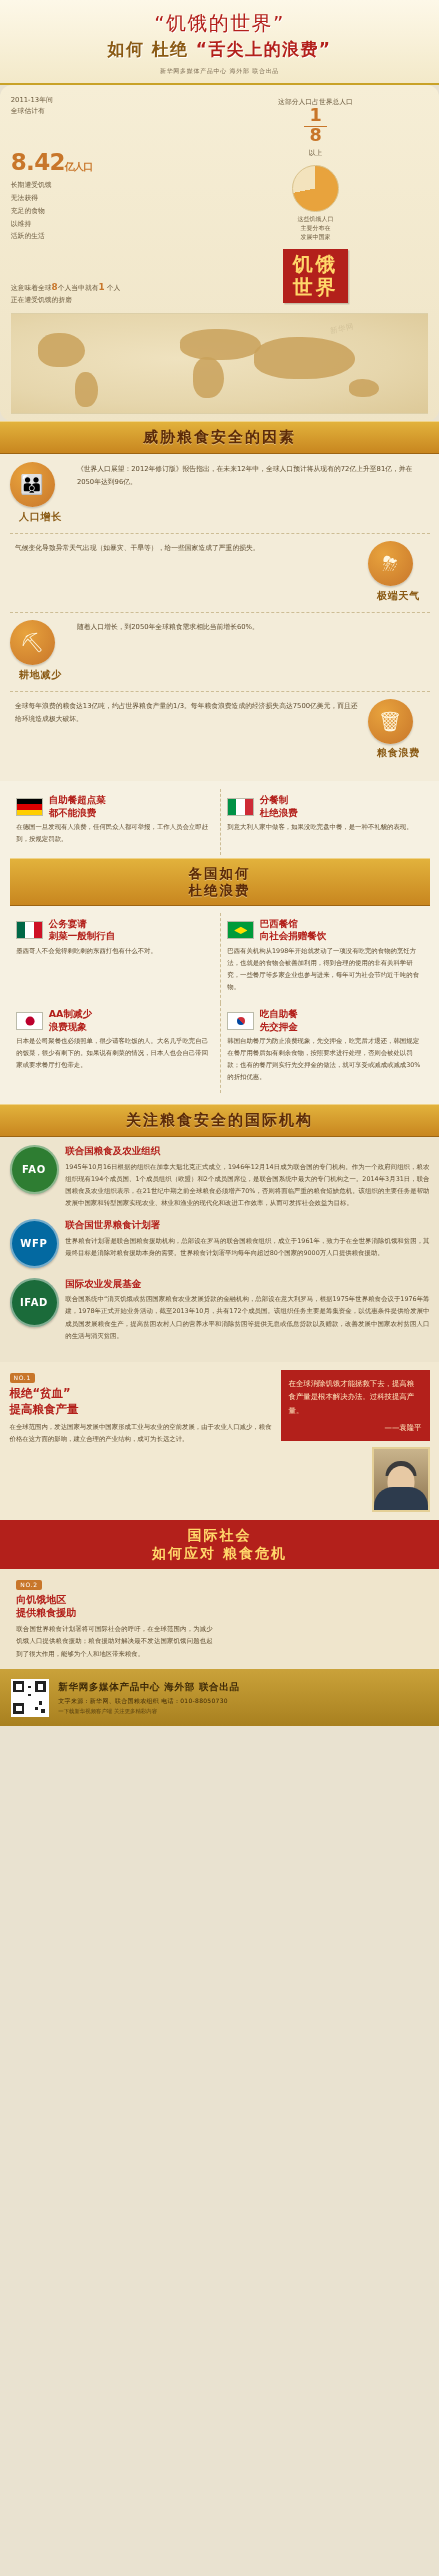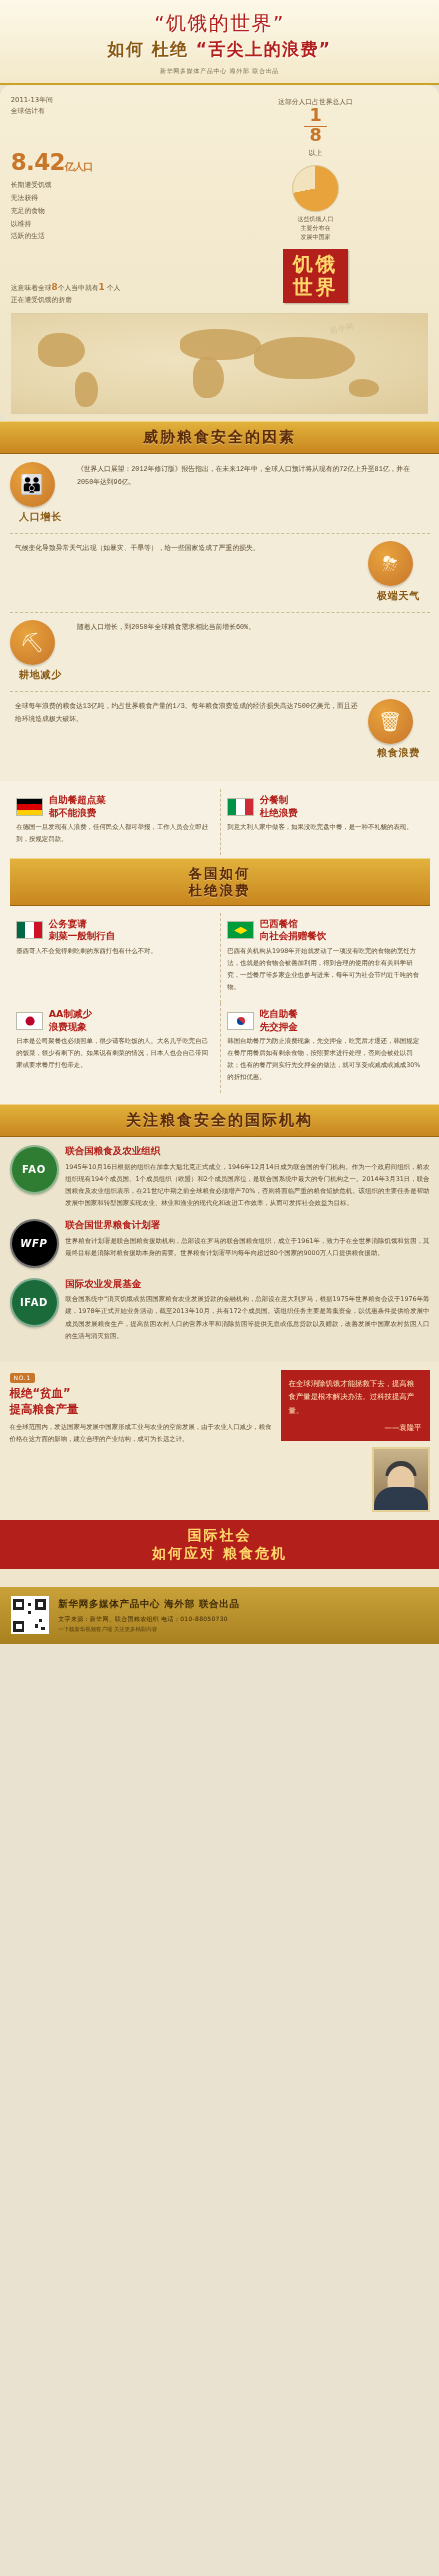--- a/index.html
+++ b/index.html
@@ -105,21 +105,21 @@
     width:45px;height:45px;border-radius:50%;
     background: radial-gradient(circle at 35% 30%, #e8a33d, #c8762a);
     flex:0 0 45px; display:flex;align-items:center;justify-content:center;
     color:#fff7e0; font-size:19px; box-shadow: 0 1.4px 2px rgba(0,0,0,.18);
   }
   .factor-label {
     font-size:10px; font-weight:bold; color:#8a5a14; text-align:center;
     margin-top:2.7px; letter-spacing:0.7px;
   }
   .icon-col { width: 62px; flex:0 0 62px; text-align:center; }
-  .factor-body { flex:1; font-size:6.8px; line-height:1.85; color:#5e4c30; padding:1.4px 5.4px;font-family:Liberation Mono, monospace; }
+  .factor-body { flex:1; font-size:6.8px; line-height:1.85; color:#5e4c30; padding:1.4px 5.4px; }
   .divider-dash { border-top:0.7px dashed #cdbd95; margin:6.8px 0; }
 
   
   .sec-countries { background:#f6f1e2; padding:8px 9.5px 10.8px; }
   .cgrid { display:flex; flex-wrap:wrap; }
   .ccell { width:50%; padding:5.4px 6.8px 9.5px; }
   .ccell .chead { display:flex; align-items:center; margin-bottom:3.4px; }
   .flag { width:27px; height:18px; flex:0 0 27px; border:0.7px solid #bba; margin-right:5.4px; }
   .ctitle { font-size:9.5px; font-weight:bold; color:#b3201b; line-height:1.3; }
   .ctext { font-size:6.4px; line-height:1.85; color:#5e4c30; }
@@ -145,21 +145,21 @@
   .sec-orgs { background:#ede4cd; padding:8px 9.5px 10.8px; }
   .org { display:flex; margin-bottom:9.5px; align-items:flex-start; }
   .org-badge {
     width:49px;height:49px;flex:0 0 49px;border-radius:50%;
     display:flex;align-items:center;justify-content:center;
     color:#fff; font-weight:bold; font-size:10px; letter-spacing:0.7px;
     box-shadow:0 1.4px 2px rgba(0,0,0,.2); margin-right:6.8px;
     border:2px solid rgba(255,255,255,.45);
   }
   .b-fao { background:#2e7d32; }
-  .b-wfp { background:#000000;font-style:italic; }
+  .b-wfp { background:#0369a1; }
   .b-ifad{ background:#1b6b3a; }
   .org-right { flex:1; }
   .org-title { font-size:9.5px; font-weight:bold; color:#b3201b; margin-bottom:2.7px; }
   .org-text { font-size:6.4px; line-height:1.9; color:#5e4c30; text-align:justify; }
 
   
   .sec-quote { background:#f2e9d2; padding:8px 9.5px; display:flex; }
   .q-left { flex:1; padding-right:6.8px; }
   .q-title { font-size:11.5px; font-weight:bold; color:#b3201b; line-height:1.35; margin-bottom:4px;}
   .q-text { font-size:6.4px; line-height:1.9; color:#5e4c30; }
@@ -441,20 +441,26 @@
     </div>
   </div>
 
   <div class="sec-resp">
     <div class="resp-head">
       <span>国际社会</span><br>
       <span>如何应对</span>
       <span>粮食危机</span>
     </div>
     <div class="resp-grid">
+      <div class="resp-cell">
+        <div class="resp-no">NO.2</div>
+        <div class="resp-title" style="white-space:pre-line">向饥饿地区
+提供粮食援助</div>
+        <div class="resp-text">联合国世界粮食计划署将可国际社会的呼吁，在全球范围内，为减少饥饿人口提供粮食援助；粮食援助对解决最不发达国家饥饿问题也起到了很大作用，能够为个人和地区带来粮食。</div>
+      </div>
     </div>
   </div>
 
   <div class="footer">
     <div class="qr">
       <i style="left:2.7px;top:2.7px;width:10.8px;height:10.8px;"></i>
       <i style="left:5.4px;top:5.4px;width:5.4px;height:5.4px;background:#fff;"></i>
       <i style="right:2.7px;top:2.7px;width:10.8px;height:10.8px;"></i>
       <i style="right:5.4px;top:5.4px;width:5.4px;height:5.4px;background:#fff;"></i>
       <i style="left:2.7px;bottom:2.7px;width:10.8px;height:10.8px;"></i>

